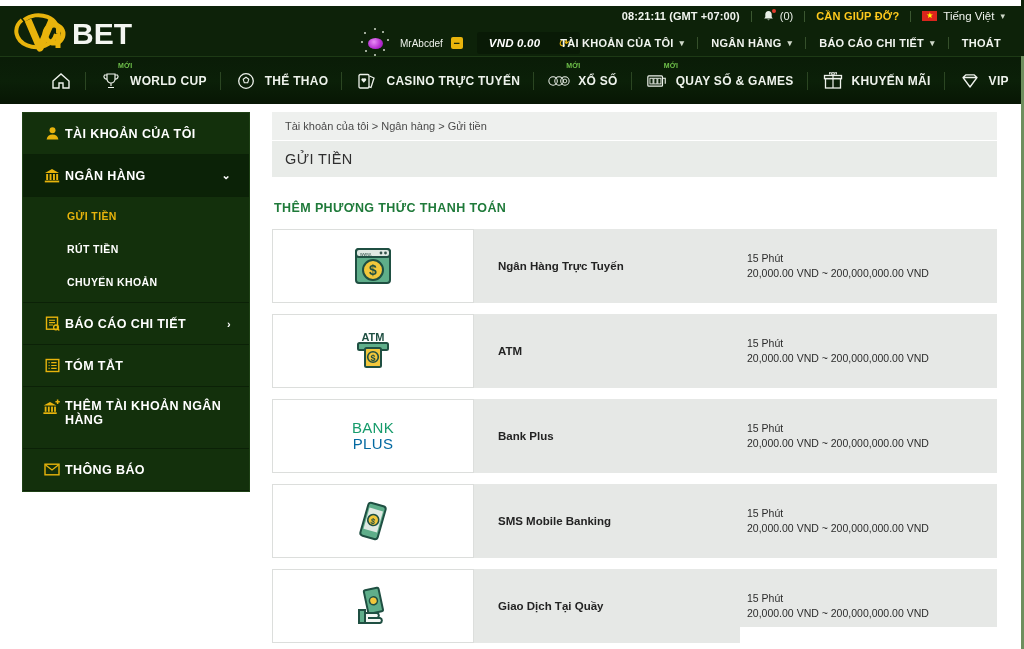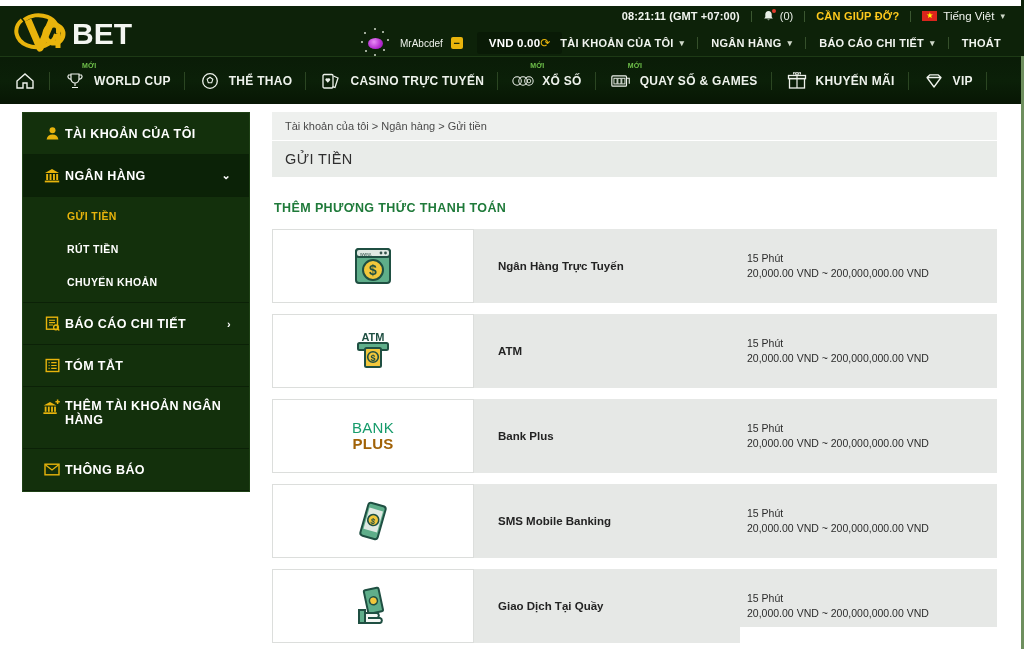--- a/index.html
+++ b/index.html
@@ -61,22 +61,22 @@
   .avatar-ring i {
     position: absolute; width: 2px; height: 2px; background: #cfd8c9; border-radius: 50%;
   }
   .uname { color: #eef2ec; font-size: 10px; margin-right: 8px; white-space: nowrap; }
   .mini-badge {
     width: 12px; height: 12px; background: #e8b40c; border-radius: 2px;
     display: inline-flex; align-items: center; justify-content: center;
     color: #0d2209; font-size: 11px; font-weight: bold; line-height: 1;
   }
   .balance-box {
-    margin-left: 14px; display: flex; align-items: center; 
-    background: #091a06; border-radius: 3px; padding: 5px 12px;
+    margin-left: 14px; display: flex; align-items: center; gap: 18px;
+    background: #091a06; border-radius: 3px; padding: 5px 12px; font-style: italic;
   }
   .balance-amt { color: #fff; font-size: 11.5px; font-weight: bold; letter-spacing: .2px; }
   .refresh-ic { color: #e8b40c; font-size: 12px; line-height: 1; }
 
   
   .topnav {
     position: absolute; right: 10px; top: 24px; height: 26px;
     display: flex; align-items: center;
   }
   .topnav .item {
@@ -84,21 +84,21 @@
     color: #f2f5f0; font-size: 11px; font-weight: bold; letter-spacing: .25px;
     white-space: nowrap;
   }
   .topnav .sep { width: 1px; height: 12px; background: #35502b; }
 
   
   .mainnav {
     position: absolute; left: 0; top: 56px; width: 1024px; height: 48px;
     background: linear-gradient(180deg, #0a1c07 0%, #0b2008 52%, #071604 100%);
     border-top: 1px solid #1d3a15;
-    display: flex; align-items: center; 
+    display: flex; align-items: center; padding-left: 36px;
   }
   .nav-item {
     position: relative; display: flex; align-items: center; gap: 8px;
     padding: 0 14px; height: 48px; color: #eef2ec;
     font-size: 12px; font-weight: bold; letter-spacing: .3px; white-space: nowrap;
   }
   .nav-item .nsep { position: absolute; right: 0; top: 15px; width: 1px; height: 18px; background: #2b4622; }
   .nav-item:last-child .nsep { display: none; }
   .nav-new {
     position: absolute; top: 5px; left: 32px;
@@ -157,21 +157,21 @@
   .pm-name {
     flex: 1; display: flex; align-items: center; padding-left: 24px;
     color: #232323; font-size: 11.5px; font-weight: bold;
   }
   .pm-meta {
     width: 250px; display: flex; flex-direction: column; justify-content: center;
     color: #2c2c2c; font-size: 10.5px; line-height: 15px; padding-right: 8px;
   }
   .bankplus-logo { text-align: center; line-height: 16px; }
   .bankplus-logo .b1 { color: #169b6b; font-size: 15px; font-weight: normal; letter-spacing: .3px; display:block;}
-  .bankplus-logo .b2 { color: #a16207; font-size: 15px; font-weight: bold; letter-spacing: .3px; display:block;}
+  .bankplus-logo .b2 { color: #0369a1; font-size: 15px; font-weight: normal; letter-spacing: .3px; display:block;}
 
   .right-edge {
     position: absolute; right: 0; top: 0; width: 3px; height: 649px;
     background: linear-gradient(180deg,#0d2209 0 56px, #6e8f5e 56px 100%);
   }
   .bottom-white {
     position: absolute; left: 740px; bottom: 0; width: 284px; height: 22px;
     background: #ffffff;
   }
 </style>

